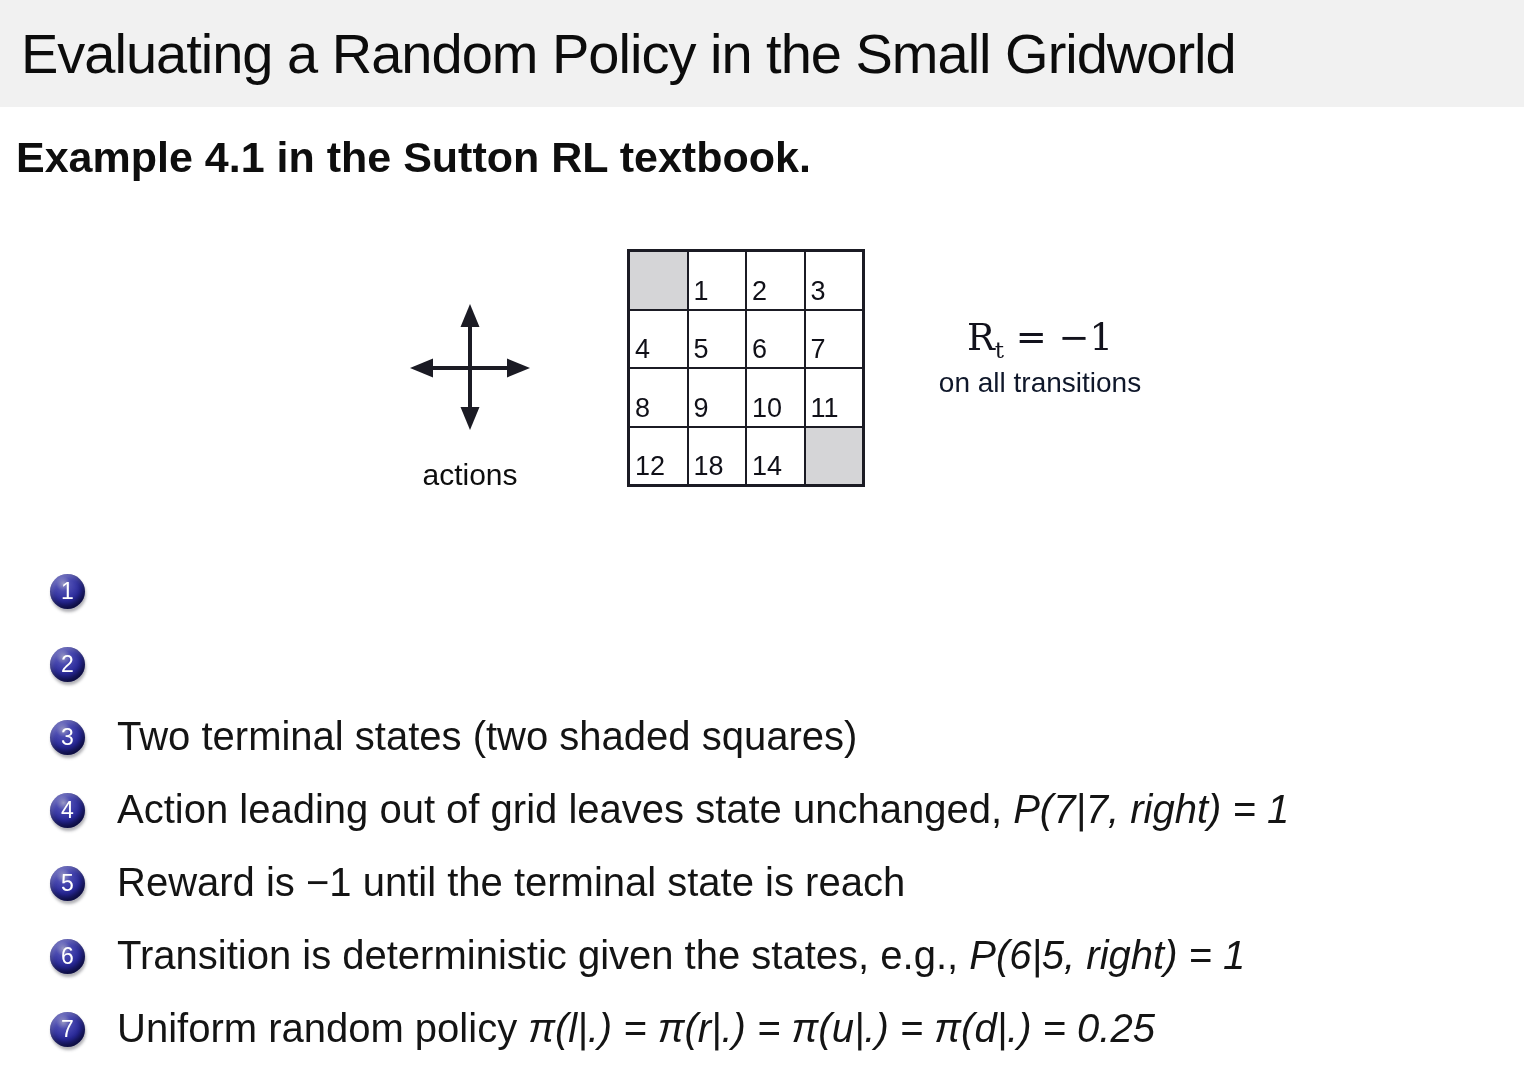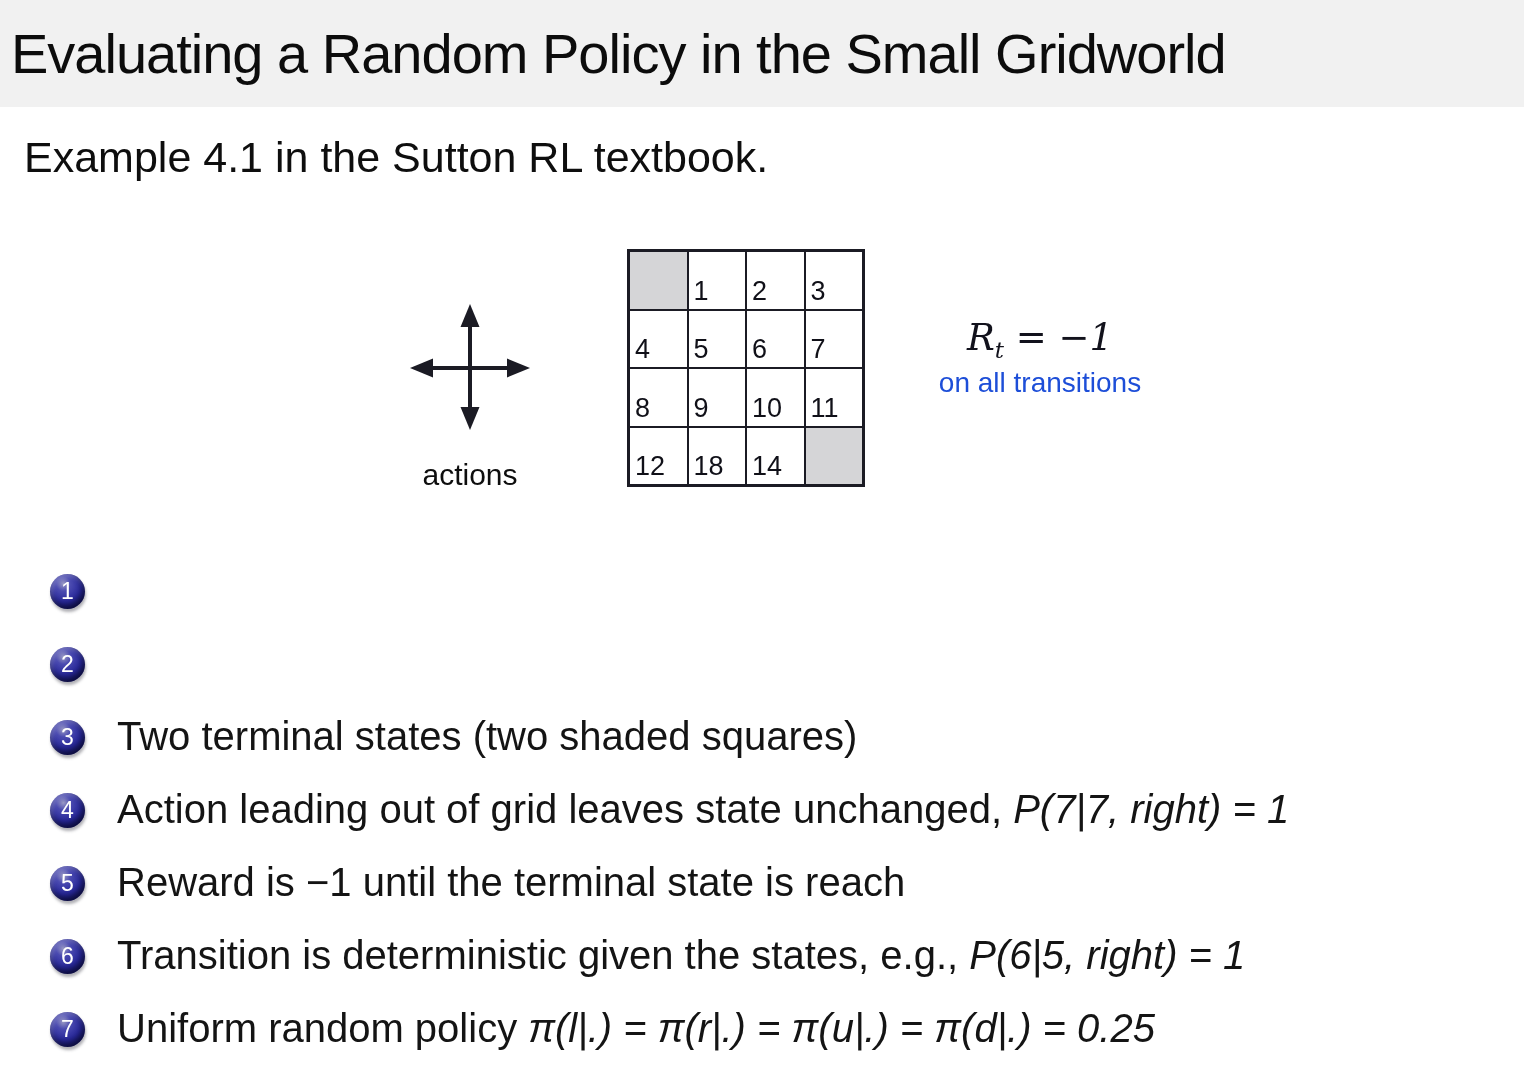--- a/index.html
+++ b/index.html
@@ -12,47 +12,47 @@
     --ball-highlight:#9a9ac4;
   }
   *{margin:0;padding:0;box-sizing:border-box;}
   body{background:#fff;}
   .slide{
     position:relative;width:1524px;height:1080px;overflow:hidden;background:#fff;
     font-family:"Liberation Sans",sans-serif;color:var(--text);
   }
   .title-bar{
     position:absolute;left:0;top:0;width:1524px;height:107px;
-    background:var(--title-bar-bg);display:flex;align-items:center;padding-left:11px;
+    background:var(--title-bar-bg);display:flex;align-items:center;padding-left:21px;
   }
   .title-bar h1{
     font-size:56px;font-weight:400;letter-spacing:-1px;color:#0c0c0c;white-space:nowrap;
   }
   .subtitle{
-    position:absolute;left:24px;top:133px;font-size:43px;color:#0e0e0e;white-space:nowrap;
+    position:absolute;left:16px;top:133px;font-size:43px;color:#0e0e0e;white-space:nowrap;font-weight:bold;
   }
   
   .actions-fig{position:absolute;left:408px;top:302px;width:124px;text-align:center;color:var(--figure-ink);}
   .actions-fig svg{display:block;}
   .actions-label{margin-top:26px;font-size:30px;color:#0e0e0e;}
   .grid{
     position:absolute;left:627px;top:249px;width:238px;height:238px;
     display:grid;grid-template-columns:repeat(4,1fr);grid-template-rows:repeat(4,1fr);
     border:2px solid var(--figure-ink);background:#fff;
   }
   .cell{position:relative;border:1.5px solid var(--figure-ink);background:#fff;}
   .cell.shaded{background:var(--grid-shaded);}
   .cell span{position:absolute;left:5px;bottom:2px;font-size:27px;color:#101018;}
   .reward{position:absolute;left:920px;top:316px;width:240px;text-align:center;}
   .reward-formula{
-    font-family:"DejaVu Serif","Liberation Serif",serif;font-style:italic;
+    font-family:"DejaVu Serif","Liberation Serif",serif;
     font-size:37px;color:#12121c;white-space:nowrap;text-align:center;
   }
   .reward-formula sub{font-size:0.62em;}
-  .reward-note{margin-top:4px;font-size:28px;color:#1d4ed8;white-space:nowrap;}
+  .reward-note{margin-top:4px;font-size:28px;color:#0f172a;white-space:nowrap;}
   
   .items{position:absolute;left:50px;top:568px;list-style:none;width:1460px;}
   .item{display:flex;align-items:flex-start;margin-bottom:28px;min-height:45px;}
   .badge{
     flex:0 0 35px;width:35px;height:35px;margin-top:6px;border-radius:50%;
     background:radial-gradient(circle at 38% 28%, var(--ball-highlight) 0%, #4a4ab0 22%, var(--ball-main) 55%, var(--ball-dark) 100%);
     box-shadow:inset -2px -4px 6px rgba(0,0,10,.55), inset 2px 3px 4px rgba(255,255,255,.25), 1px 3px 3px rgba(80,80,90,.45);
     color:#fff;font-size:23px;line-height:35px;text-align:center;
   }
   .item-text{margin-left:32px;font-size:40px;line-height:1.12;color:var(--text);}

